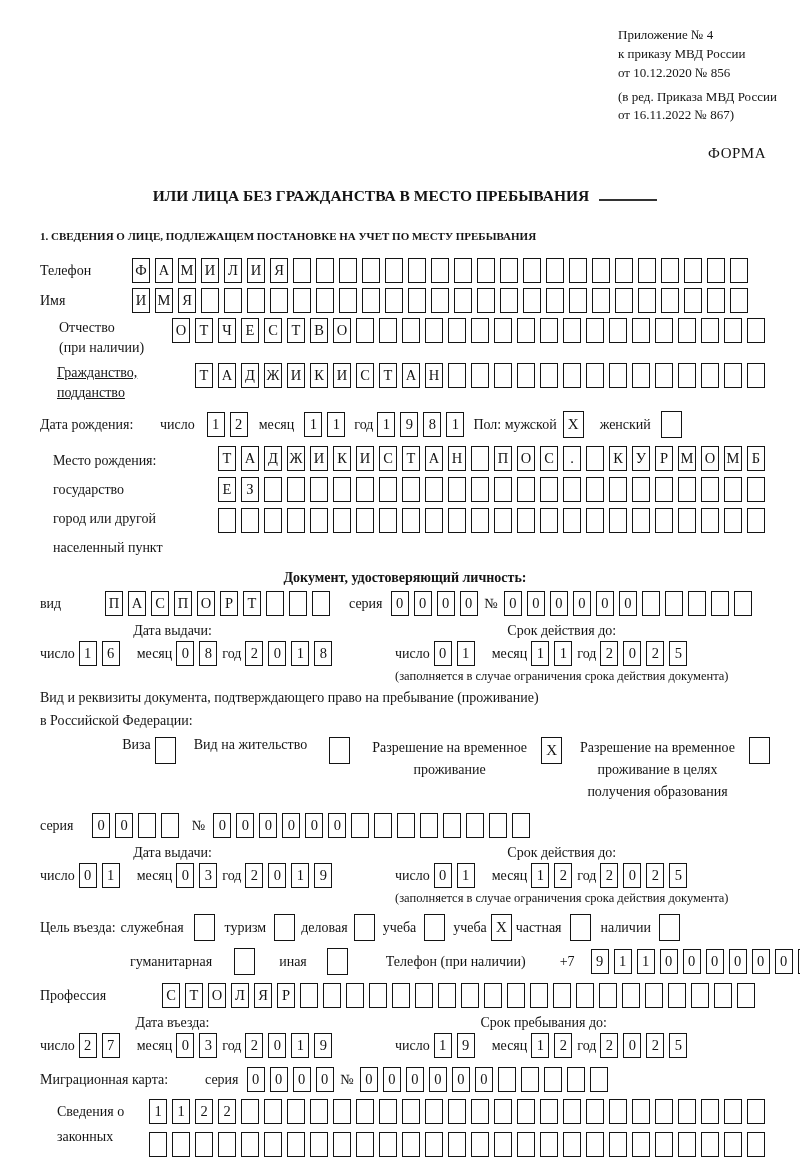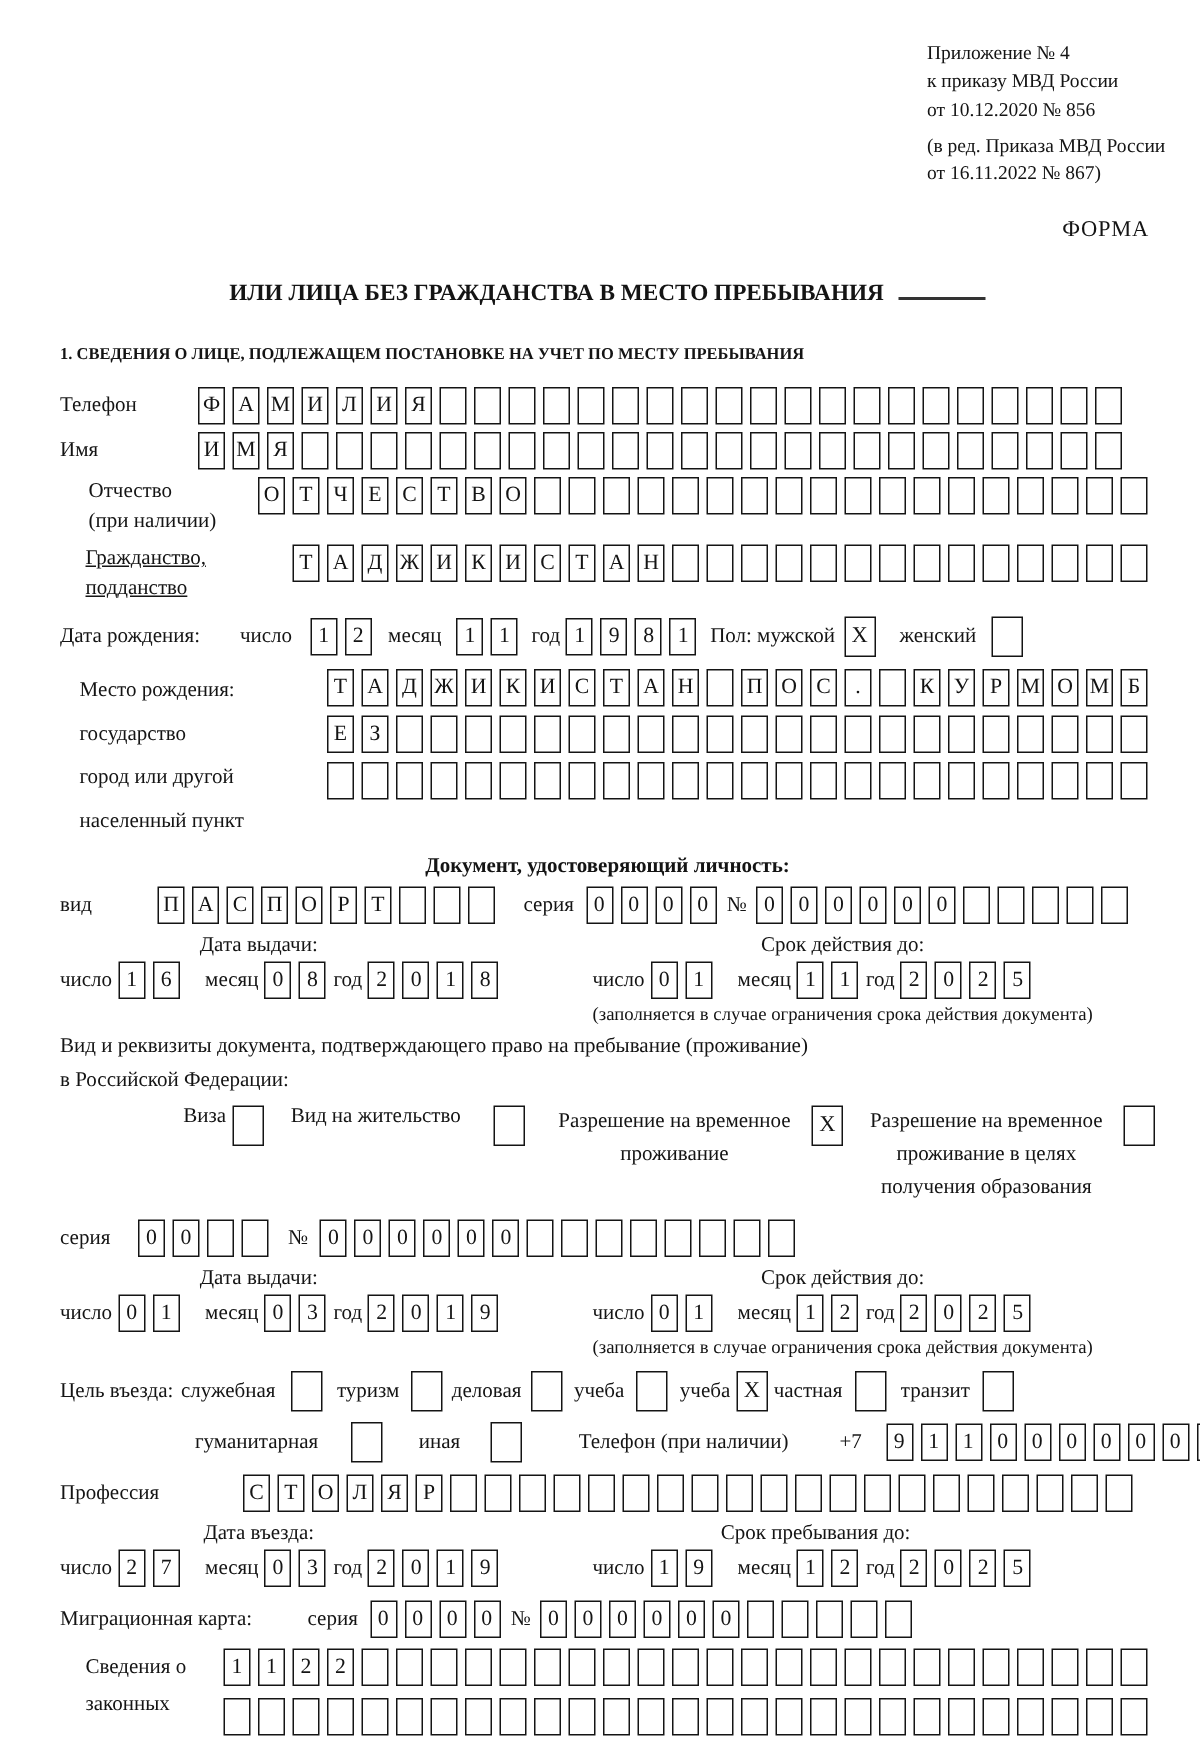--- a/index.html
+++ b/index.html
@@ -202,21 +202,21 @@
     <span class="sub" style="margin-left:10px;">туризм</span>
     <span class="cb" style="margin-left:8px;"></span>
     <span class="sub" style="margin-left:6px;">деловая</span>
     <span class="cb" style="margin-left:6px;"></span>
     <span class="sub" style="margin-left:8px;">учеба</span>
     <span class="cb" style="margin-left:8px;"></span>
     <span class="sub" style="margin-left:8px;">учеба</span>
     <span class="cb" style="margin-left:4px;">X</span>
     <span class="sub" style="margin-left:4px;">частная</span>
     <span class="cb" style="margin-left:8px;"></span>
-    <span class="sub" style="margin-left:10px;">транзит</span>
+    <span class="sub" style="margin-left:10px;">наличии</span>
     <span class="cb" style="margin-left:8px;"></span>
   </div>
 
   <div class="row" style="margin-top:7px;gap:10px;">
     <span class="sub" style="margin-left:90px;">гуманитарная</span>
     <span class="cb" style="margin-left:12px;"></span>
     <span class="sub" style="margin-left:14px;">иная</span>
     <span class="cb" style="margin-left:10px;"></span>
     <span class="sub" style="margin-left:28px;">Телефон (при наличии)</span>
     <span class="sub" style="margin-left:24px;margin-right:6px;">+7</span>

